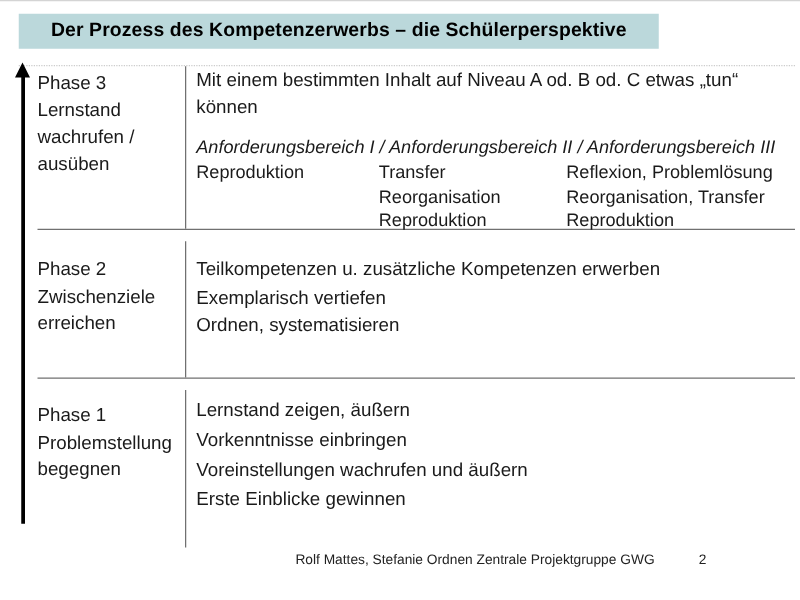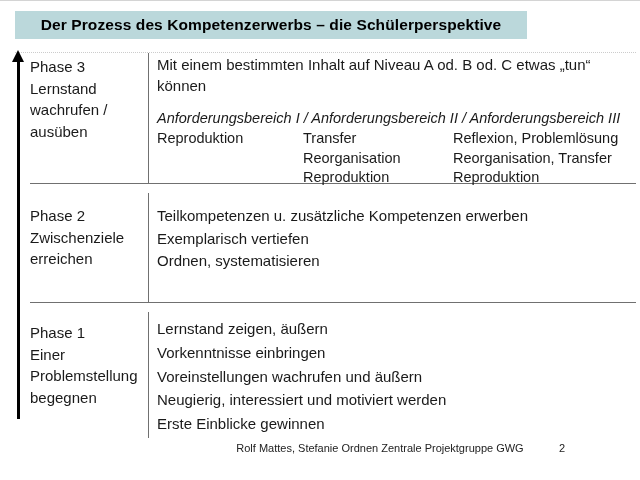--- a/index.html
+++ b/index.html
@@ -139,28 +139,26 @@
     <div>erreichen</div>
   </div>
   <div class="content-cell content-p2">
     <div class="content-line">Teilkompetenzen u. zusätzliche Kompetenzen erwerben</div>
     <div class="content-line">Exemplarisch vertiefen</div>
     <div class="content-line">Ordnen, systematisieren</div>
   </div>
 
   <div class="label-cell label-p1">
     <div>Phase 1</div>
-    <div>Einer</div>
     <div>Problemstellung</div>
     <div>begegnen</div>
   </div>
   <div class="content-cell content-p1">
     <div class="content-line">Lernstand zeigen, äußern</div>
     <div class="content-line">Vorkenntnisse einbringen</div>
     <div class="content-line">Voreinstellungen wachrufen und äußern</div>
-    <div class="content-line">Neugierig, interessiert und motiviert werden</div>
     <div class="content-line">Erste Einblicke gewinnen</div>
   </div>
 
   <div class="footer-credits">Rolf Mattes, Stefanie Ordnen Zentrale Projektgruppe GWG</div>
   <div class="page-number">2</div>
 
 </div>
 
 </body></html>

